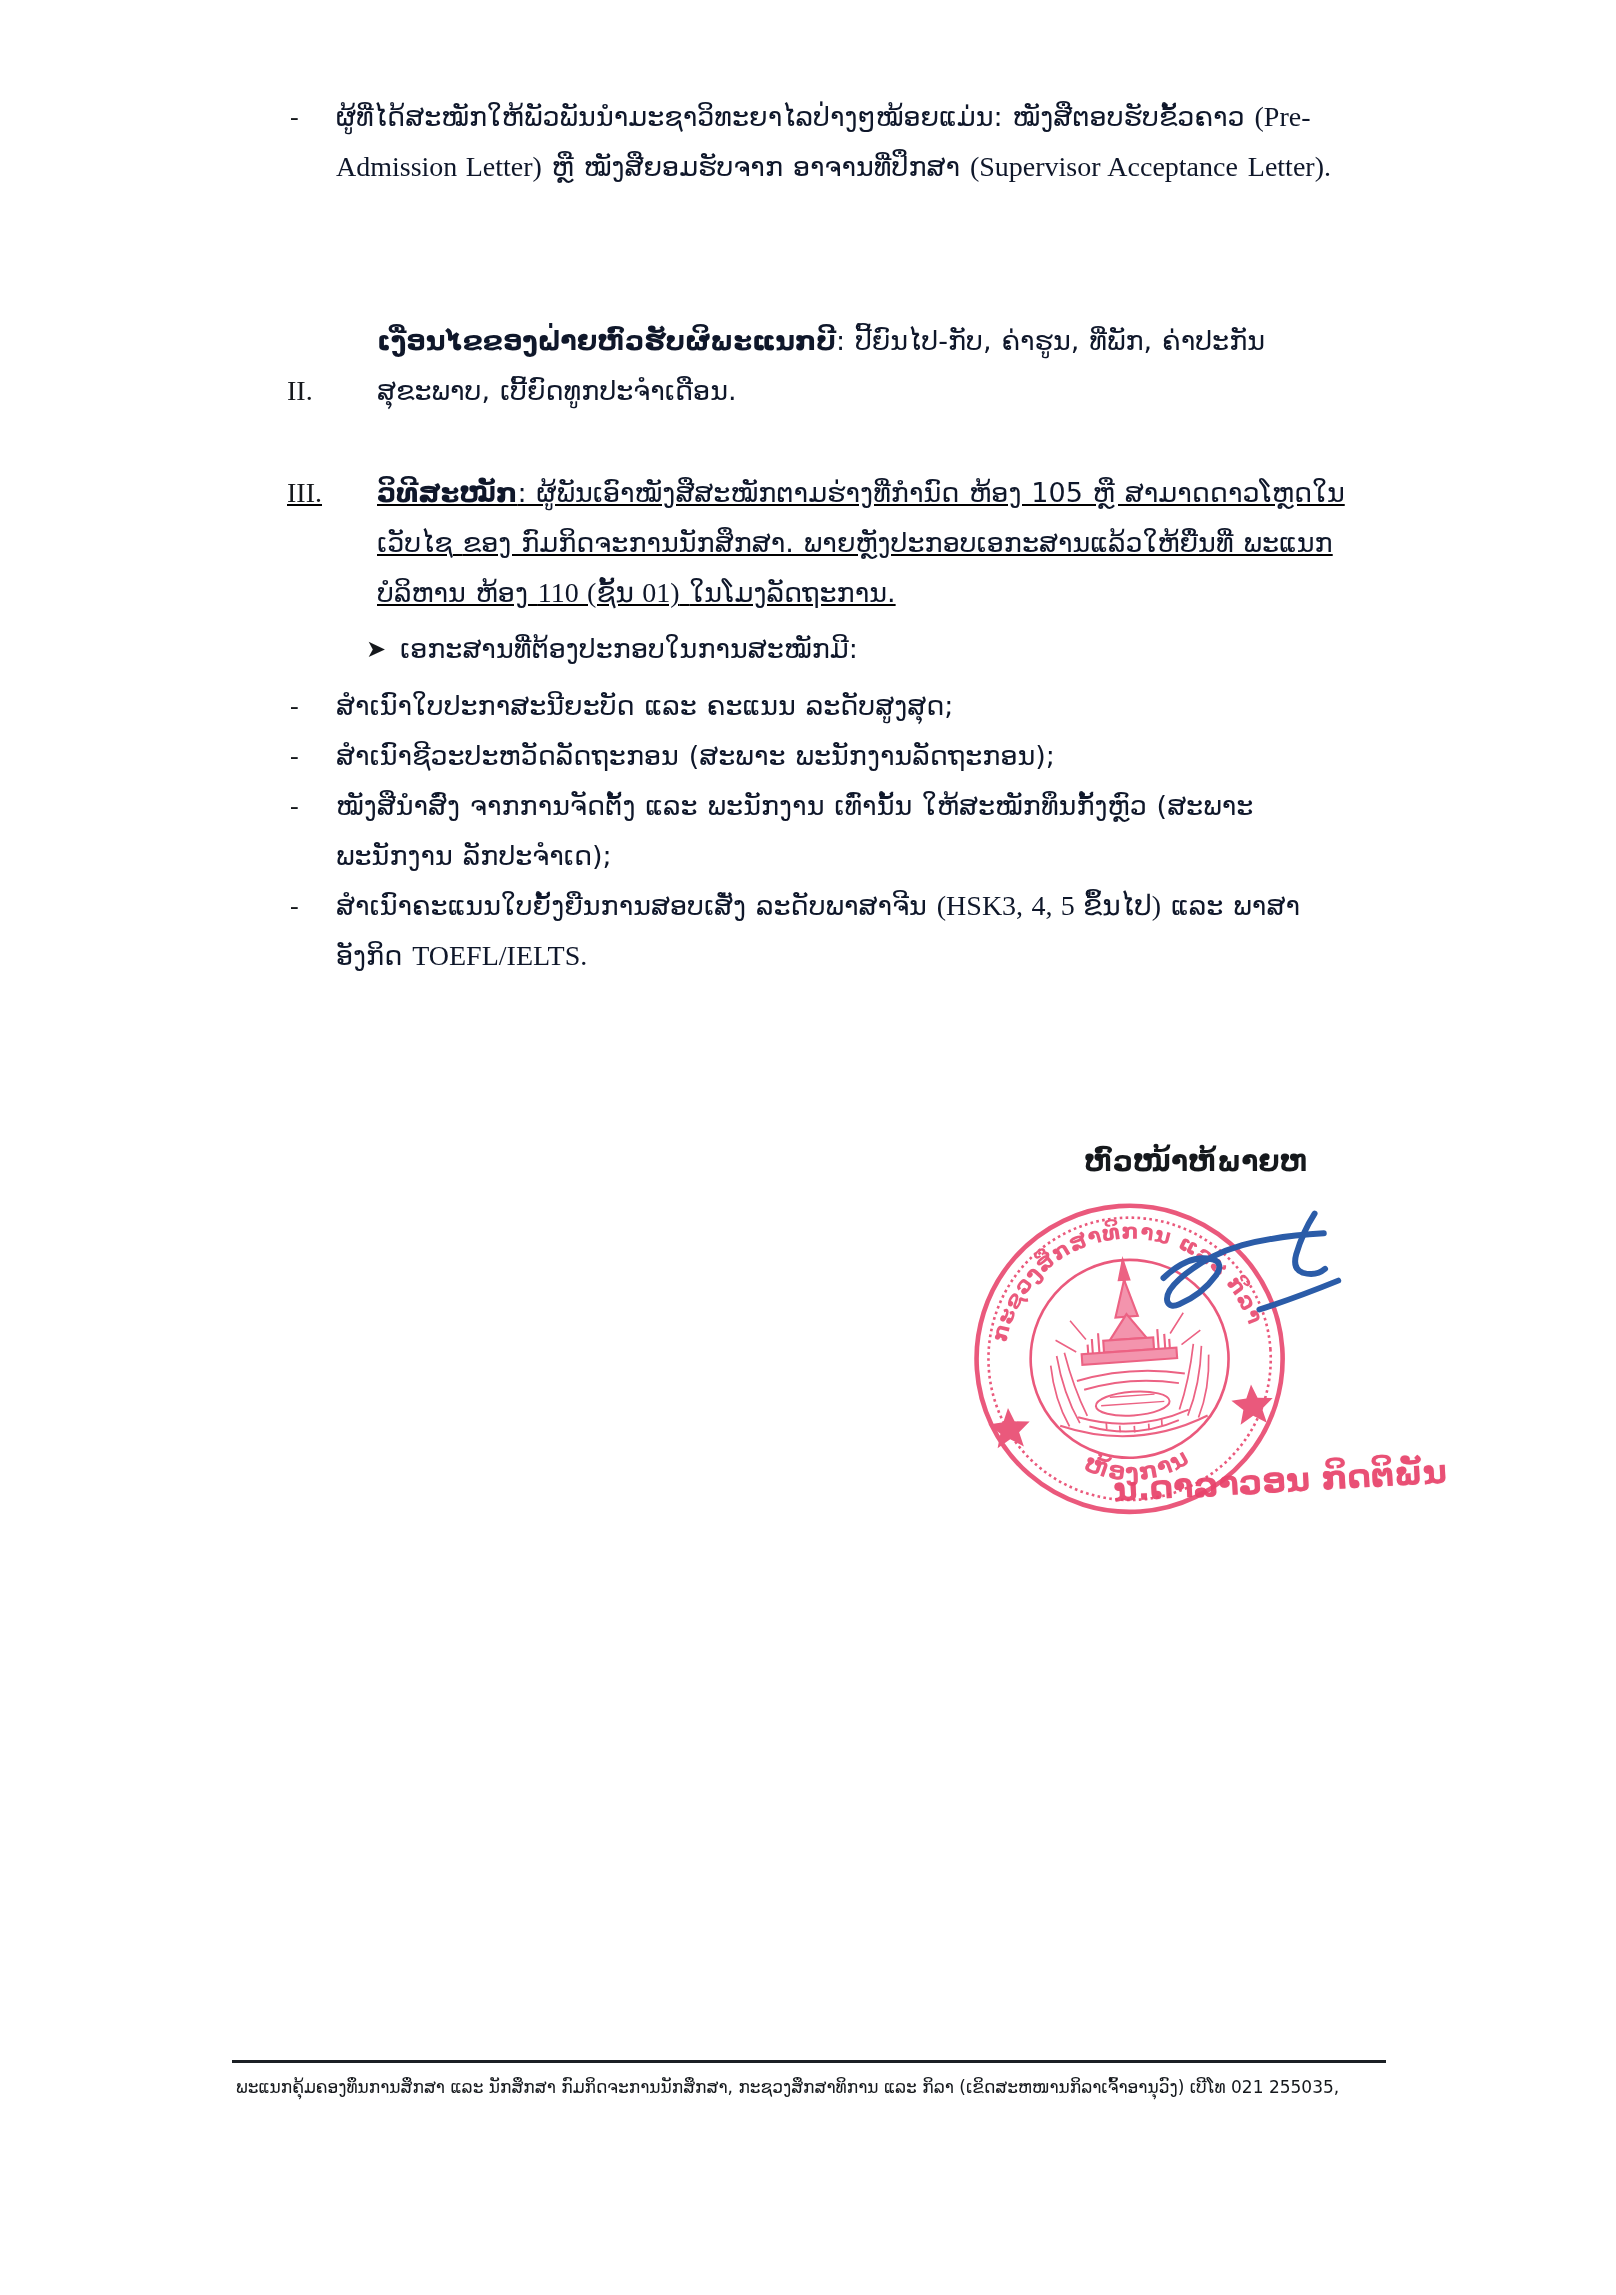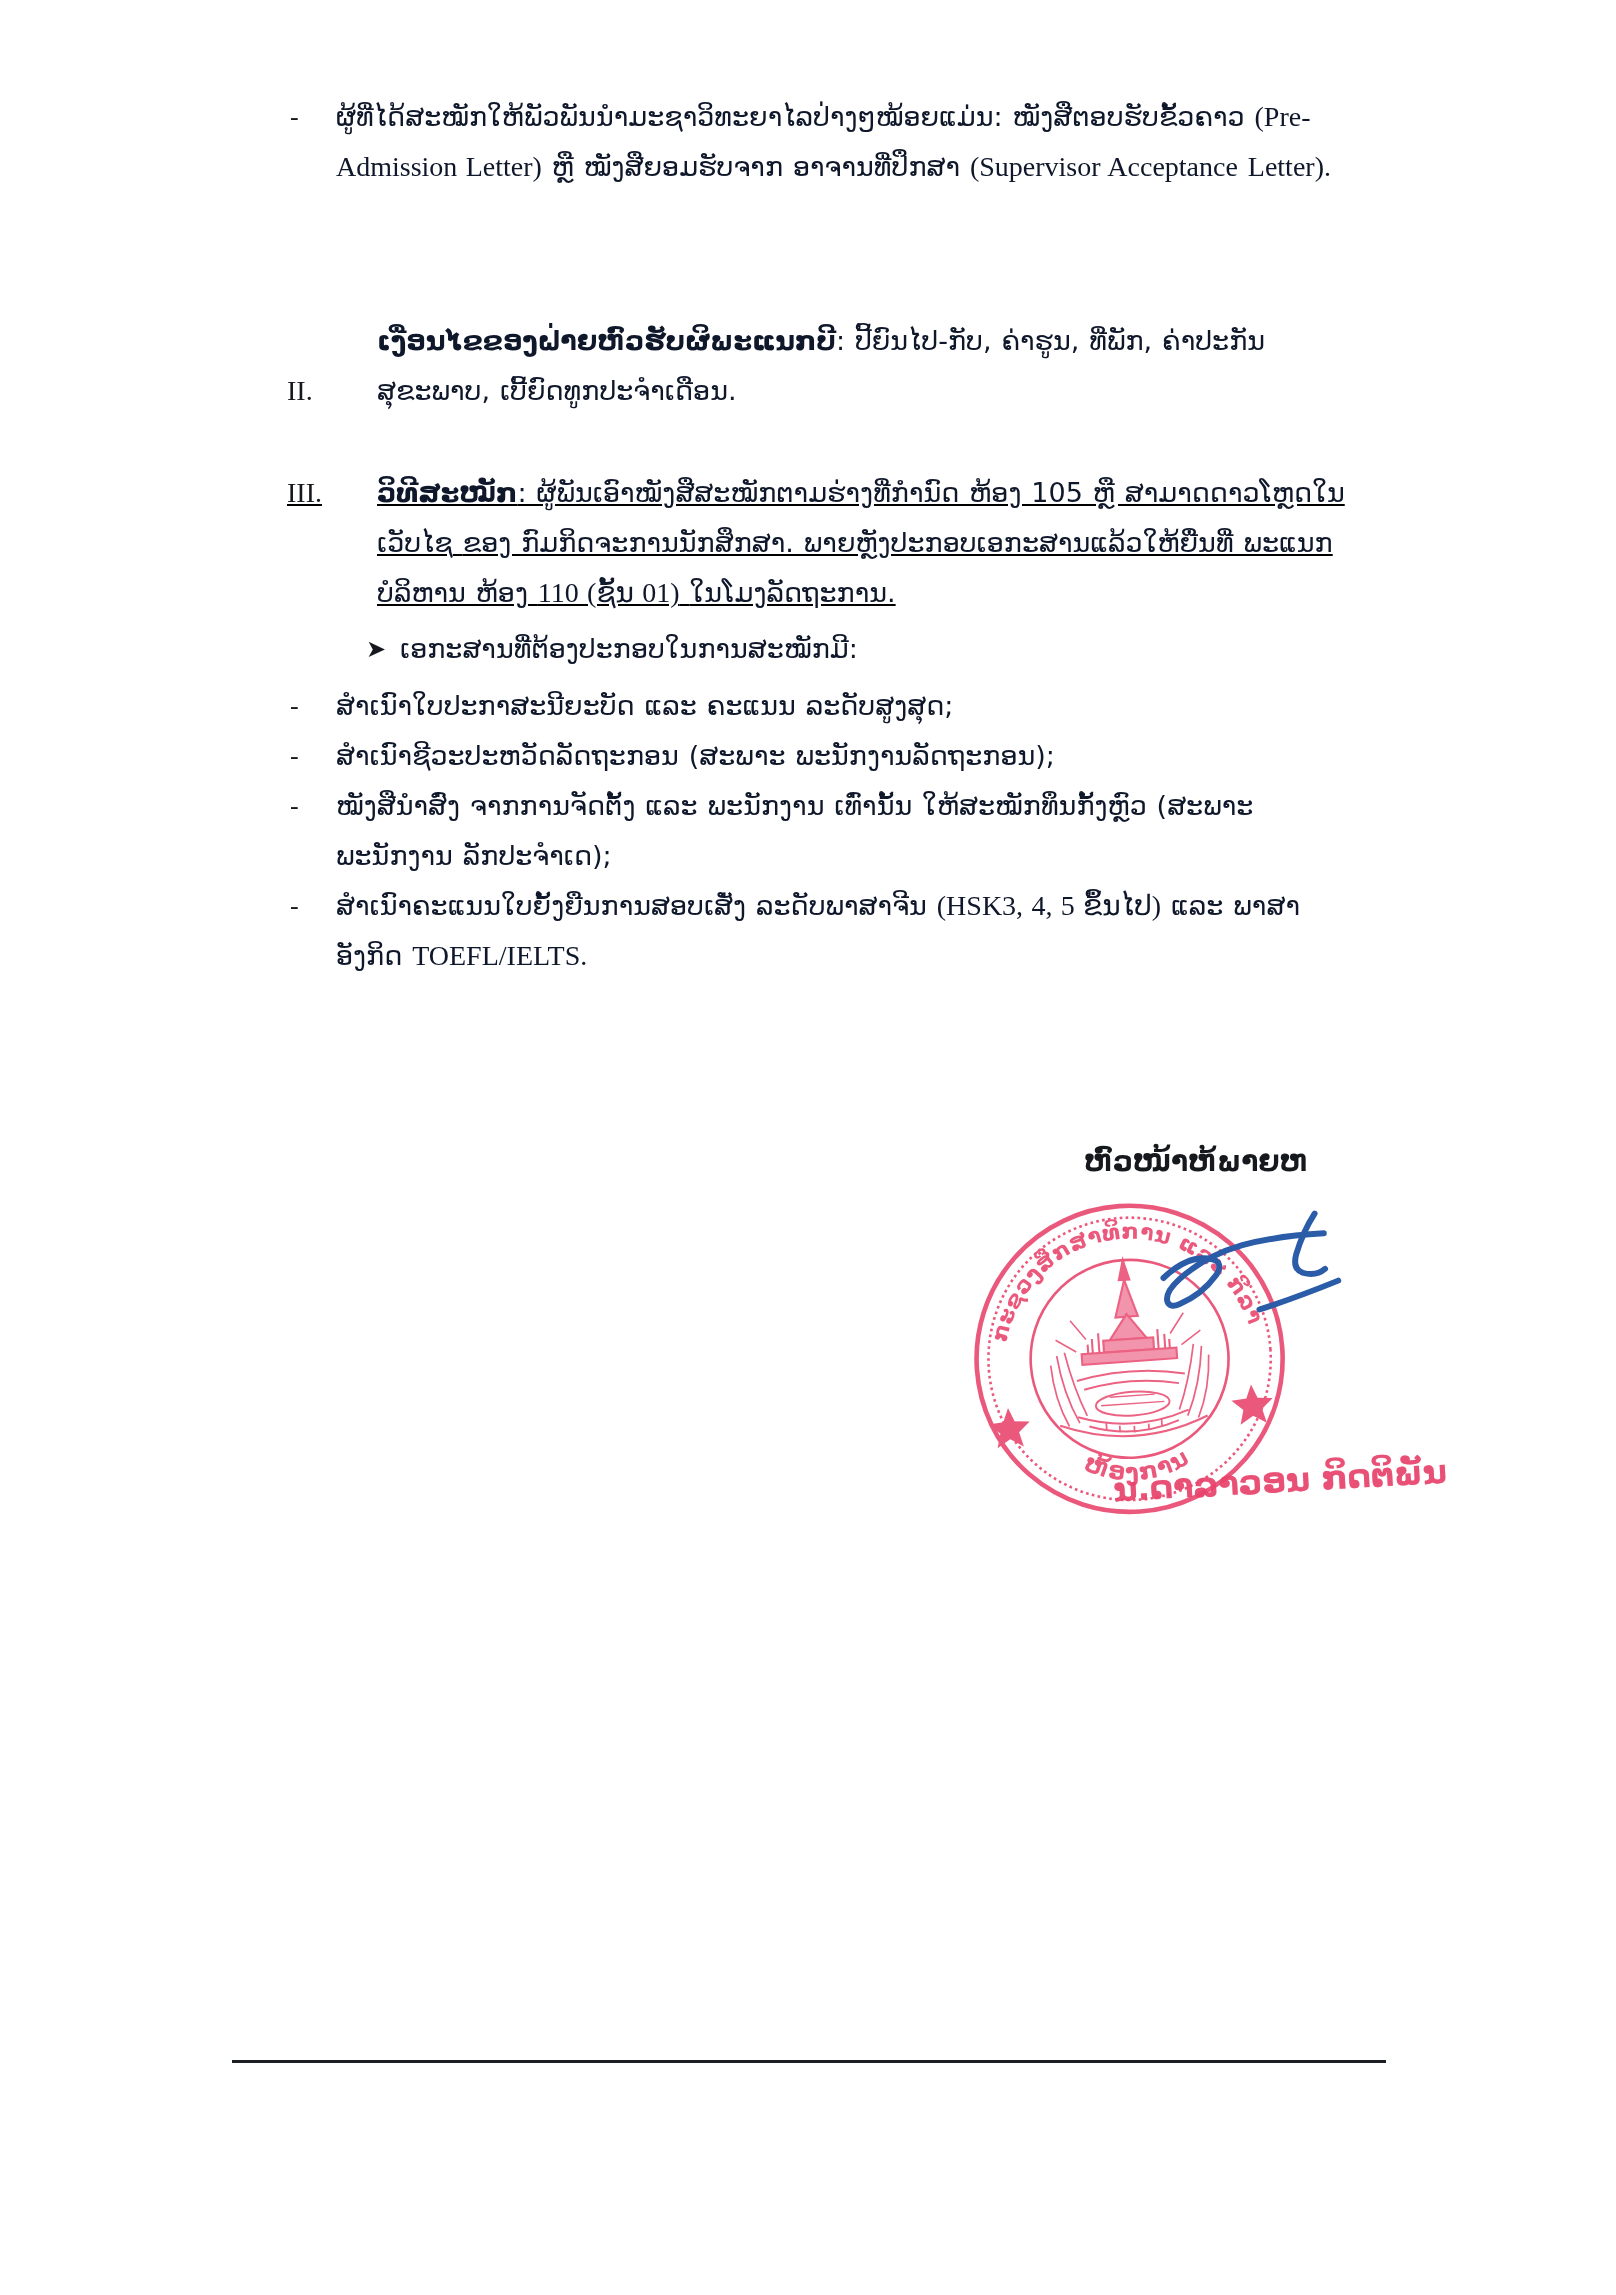--- a/index.html
+++ b/index.html
@@ -237,16 +237,19 @@
       <path d="M 6 140 q 40 -38 76 -28 q 16 6 4 24 q -22 30 -56 44 q -14 6 -18 -4 q -4 -14 18 -34
                q 40 -36 96 -52 q 52 -14 124 -18"></path>
       <path d="M 152 188 q 56 -18 120 -44"></path>
     </g>
   </svg>
 
   <div class="name-stamp" style="left:1113px; top:1461px;">ນ.ດາລາວອນ ກິດຕິພັນ</div>
 
   <div class="footer-rule" style="left:232px; top:2060px; width:1154px; height:3.3px;"></div>
 
+  <div class="footer-text" style="left:236px; top:2072px; width:1159px;">
+    <span>ພະແນກຄຸ້ມຄອງທຶນການສຶກສາ ແລະ ນັກສຶກສາ ກົມກິດຈະການນັກສຶກສາ, ກະຊວງສຶກສາທິການ ແລະ ກິລາ (ເຂິດສະຫໜານກິລາເຈົ້າອານຸວົງ) ເບີໂທ 021 255035,</span>
+  </div>
 
 
 </div>
 
 
 </body></html>

